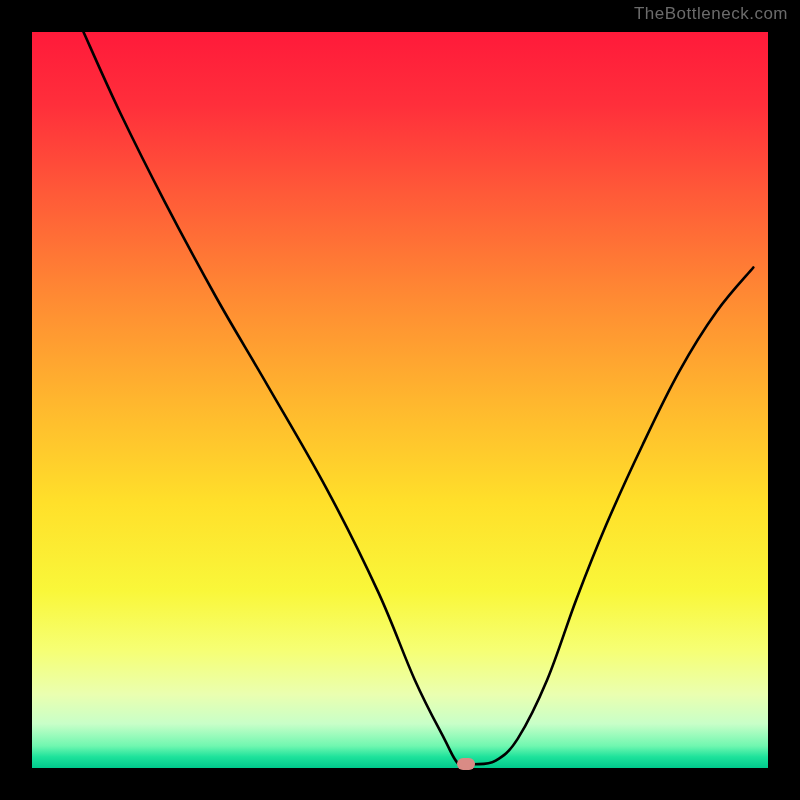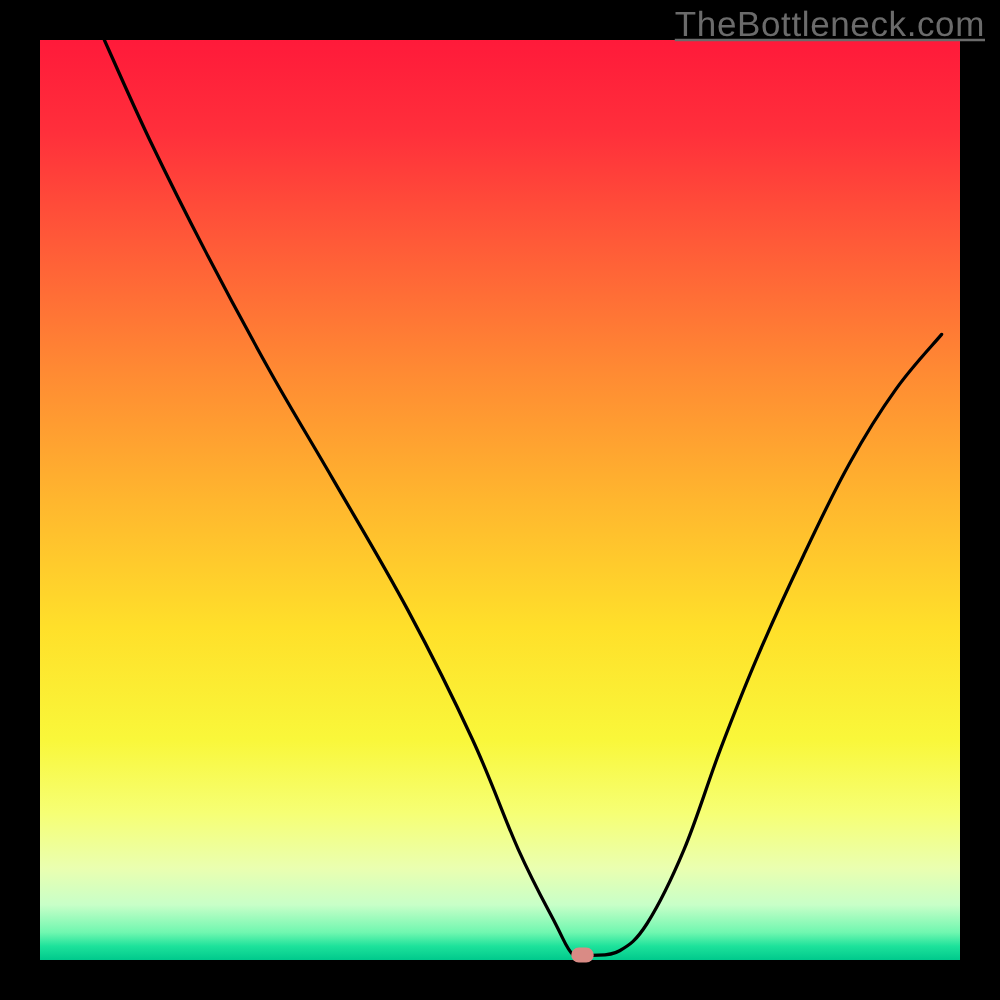--- a/index.html
+++ b/index.html
@@ -15,25 +15,24 @@
     position: relative;
     width: 800px;
     height: 800px;
     background: #000;
   }
   .watermark {
     position: absolute;
     top: 4px;
     right: 12px;
     color: #6b6b6b;
-    font-size: 28px;
+    font-size: 17px;
     font-weight: 500;
     letter-spacing: 0.5px;
     z-index: 10;
-    text-decoration: underline;
   }
   .plot-area {
     position: absolute;
     left: 32px;
     top: 32px;
     width: 736px;
     height: 736px;
     
     background: linear-gradient(
       to bottom,

